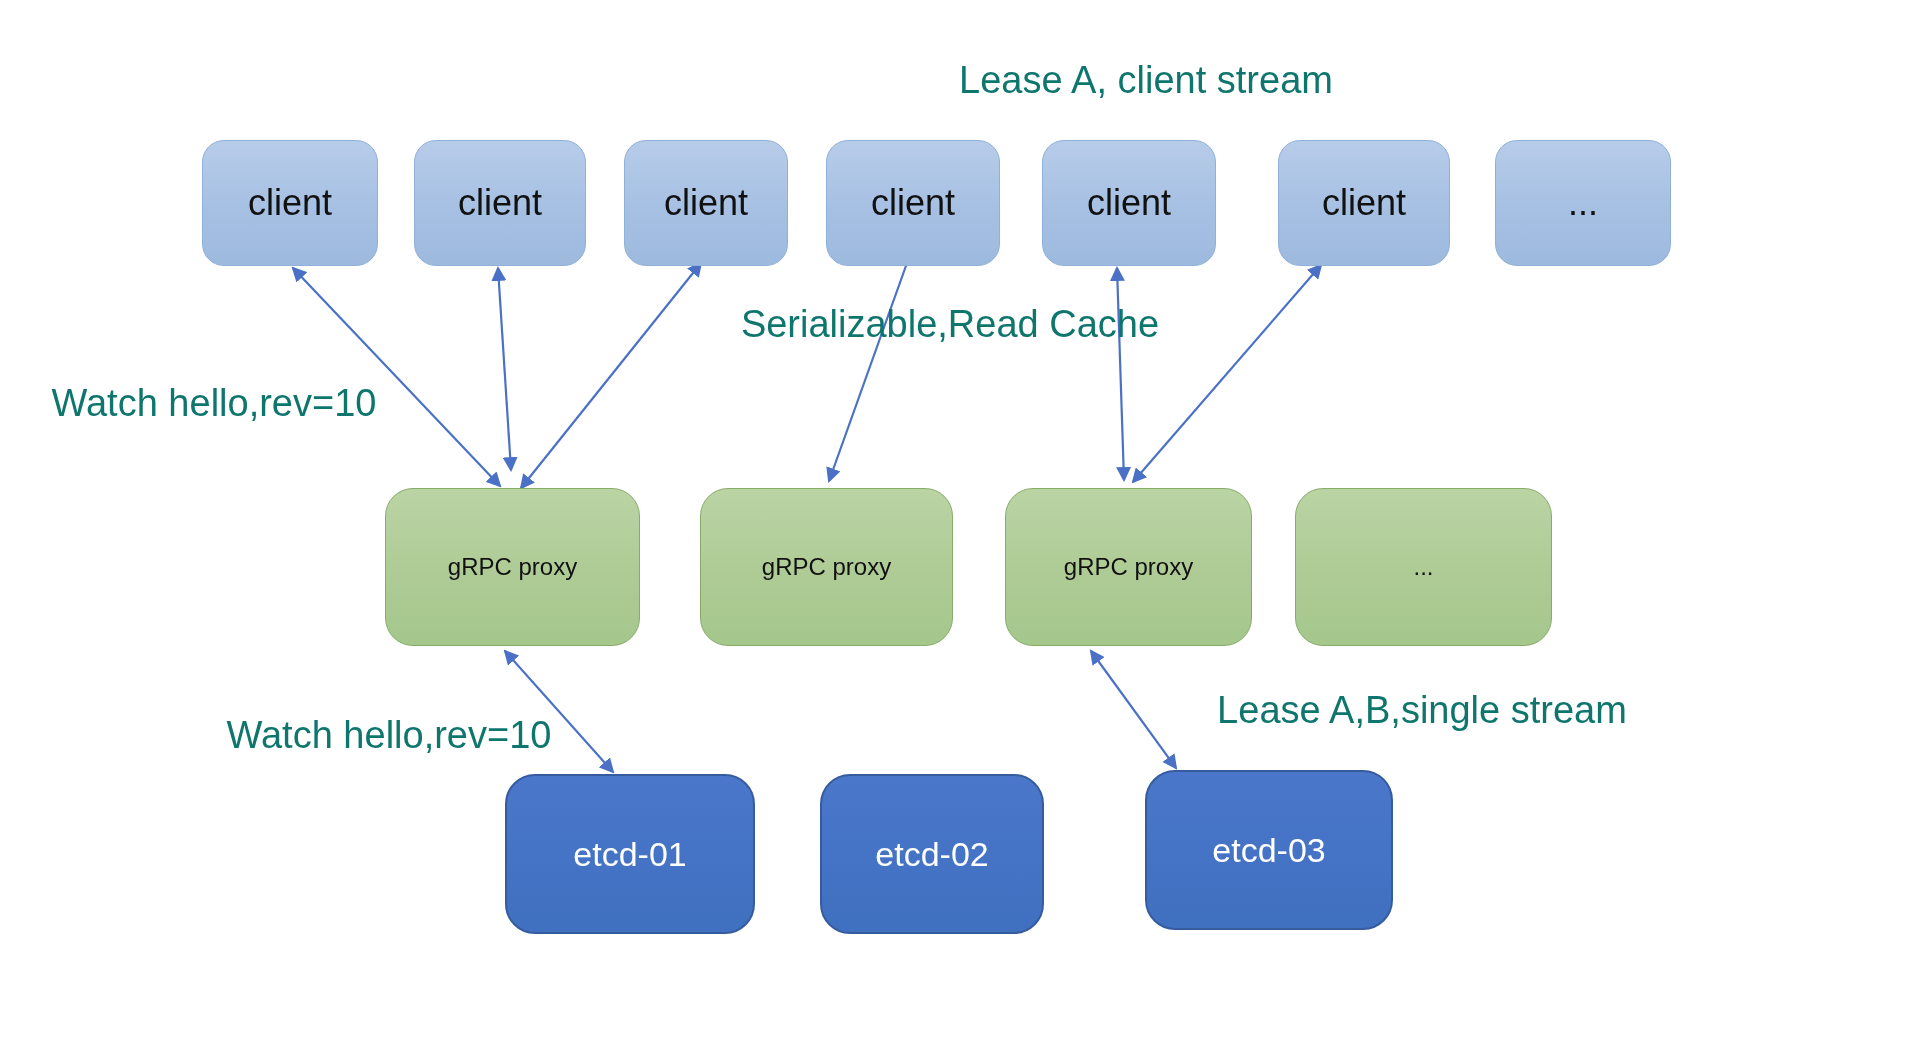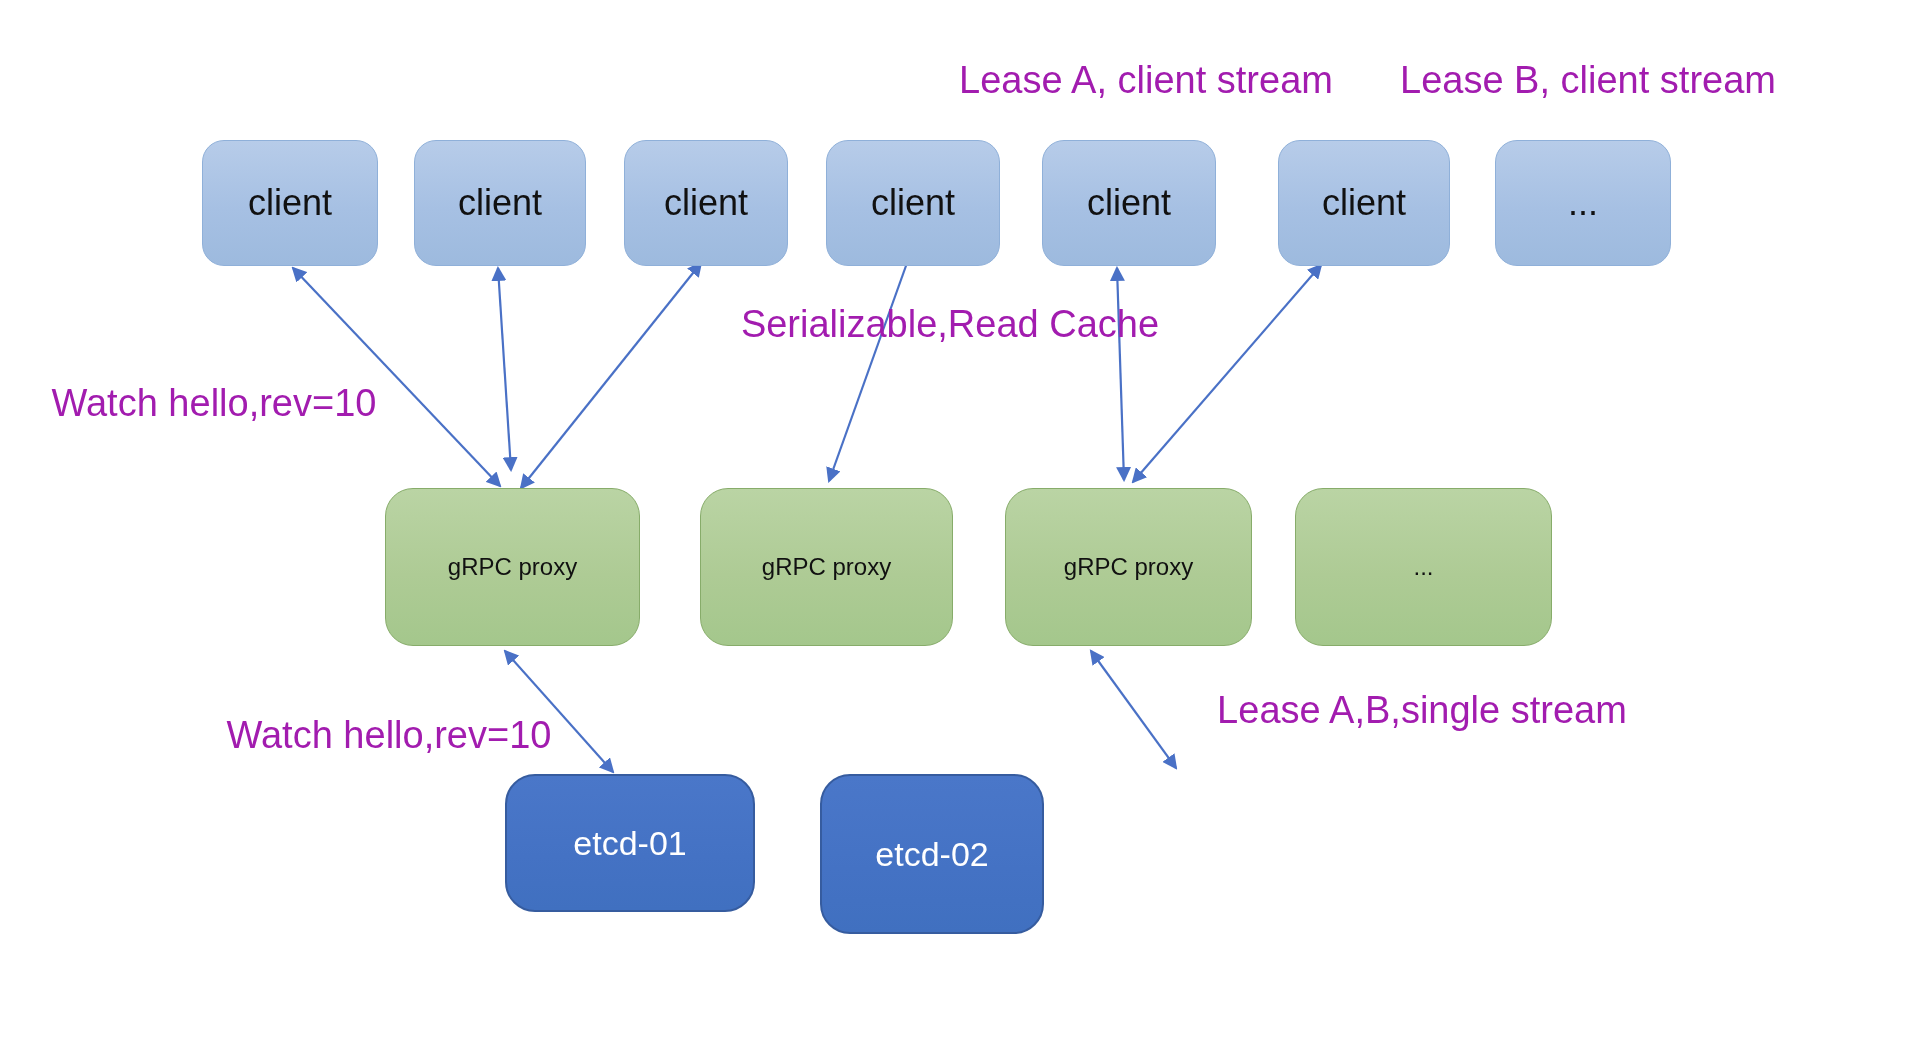--- a/index.html
+++ b/index.html
@@ -33,21 +33,21 @@
     background:linear-gradient(180deg,#4a77c9 0%,#4472c4 60%,#4070c0 100%);
     border:2px solid #365c9f;
     border-radius:30px;
     font-size:34px;
     color:#ffffff;
   }
   .lbl{
     position:absolute;
     white-space:nowrap;
     font-size:38px;
-    color:#a21caf;
+    color:#0f766e;
     transform:translateX(-50%);
   }
   #connectors{position:absolute;left:0;top:0;}
   #connectors line{stroke:#4a71c6;stroke-width:2.2px;}
 </style>
 </head>
 <body>
 
 <div id="stage">
 
@@ -61,37 +61,37 @@
     <line x1="498" y1="268" x2="511" y2="470" marker-start="url(#ah)" marker-end="url(#ah)"></line>
     <line x1="701" y1="263" x2="521" y2="488" marker-start="url(#ah)" marker-end="url(#ah)"></line>
     <line x1="907" y1="263" x2="829" y2="481" marker-end="url(#ah)"></line>
     <line x1="1117" y1="268" x2="1124" y2="480" marker-start="url(#ah)" marker-end="url(#ah)"></line>
     <line x1="1321" y1="265" x2="1133" y2="482" marker-start="url(#ah)" marker-end="url(#ah)"></line>
     <line x1="505" y1="651" x2="613" y2="772" marker-start="url(#ah)" marker-end="url(#ah)"></line>
     <line x1="1091" y1="651" x2="1176" y2="768" marker-start="url(#ah)" marker-end="url(#ah)"></line>
   </svg>
 
   <div class="lbl" style="left:1146px;top:59px">Lease A, client stream</div>
-  <div class="lbl" style="left:1588px;top:59px">Lease B, client stream</div>
 
   <div class="node client" style="left:202px;top:140px;width:176px;height:126px">client</div>
   <div class="node client" style="left:414px;top:140px;width:172px;height:126px">client</div>
   <div class="node client" style="left:624px;top:140px;width:164px;height:126px">client</div>
   <div class="node client" style="left:826px;top:140px;width:174px;height:126px">client</div>
   <div class="node client" style="left:1042px;top:140px;width:174px;height:126px">client</div>
   <div class="node client" style="left:1278px;top:140px;width:172px;height:126px">client</div>
   <div class="node client" style="left:1495px;top:140px;width:176px;height:126px">...</div>
 
   <div class="lbl" style="left:950px;top:303px">Serializable,Read Cache</div>
   <div class="lbl" style="left:214px;top:382px">Watch hello,rev=10</div>
 
   <div class="node proxy" style="left:385px;top:488px;width:255px;height:158px">gRPC proxy</div>
   <div class="node proxy" style="left:700px;top:488px;width:253px;height:158px">gRPC proxy</div>
   <div class="node proxy" style="left:1005px;top:488px;width:247px;height:158px">gRPC proxy</div>
   <div class="node proxy" style="left:1295px;top:488px;width:257px;height:158px">...</div>
 
   <div class="lbl" style="left:389px;top:714px">Watch hello,rev=10</div>
   <div class="lbl" style="left:1422px;top:689px">Lease A,B,single stream</div>
 
-  <div class="node etcd" style="left:505px;top:774px;width:250px;height:138px">etcd-01</div>
+  <div class="node etcd" style="left:505px;top:774px;width:250px;height:160px">etcd-01</div>
   <div class="node etcd" style="left:820px;top:774px;width:224px;height:160px">etcd-02</div>
+  <div class="node etcd" style="left:1145px;top:770px;width:248px;height:160px">etcd-03</div>
 
 </div>
 
 </body></html>

